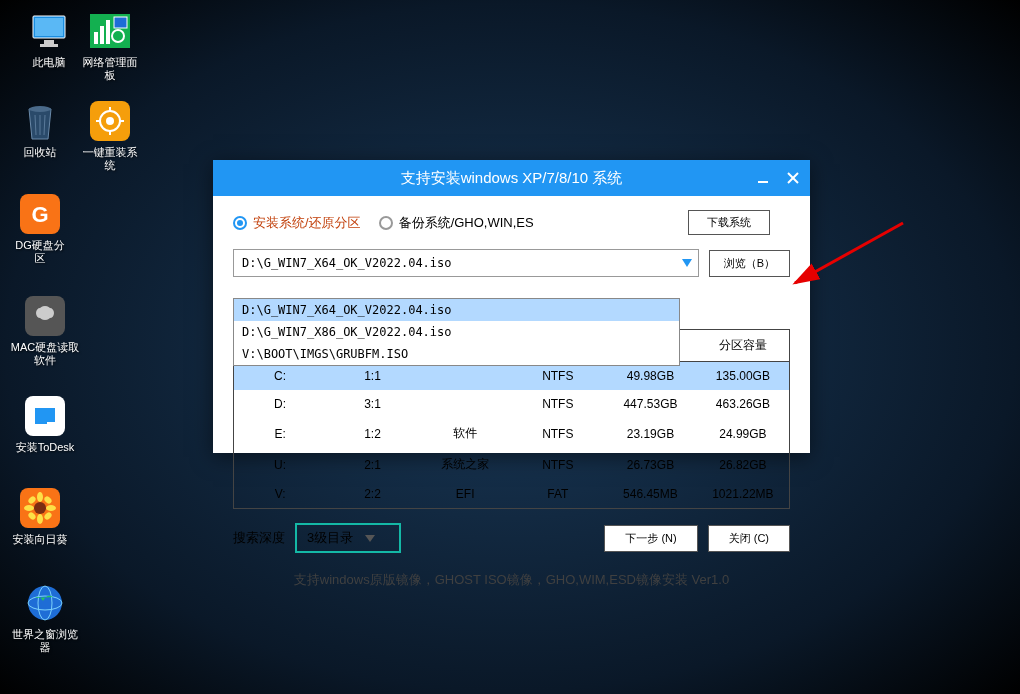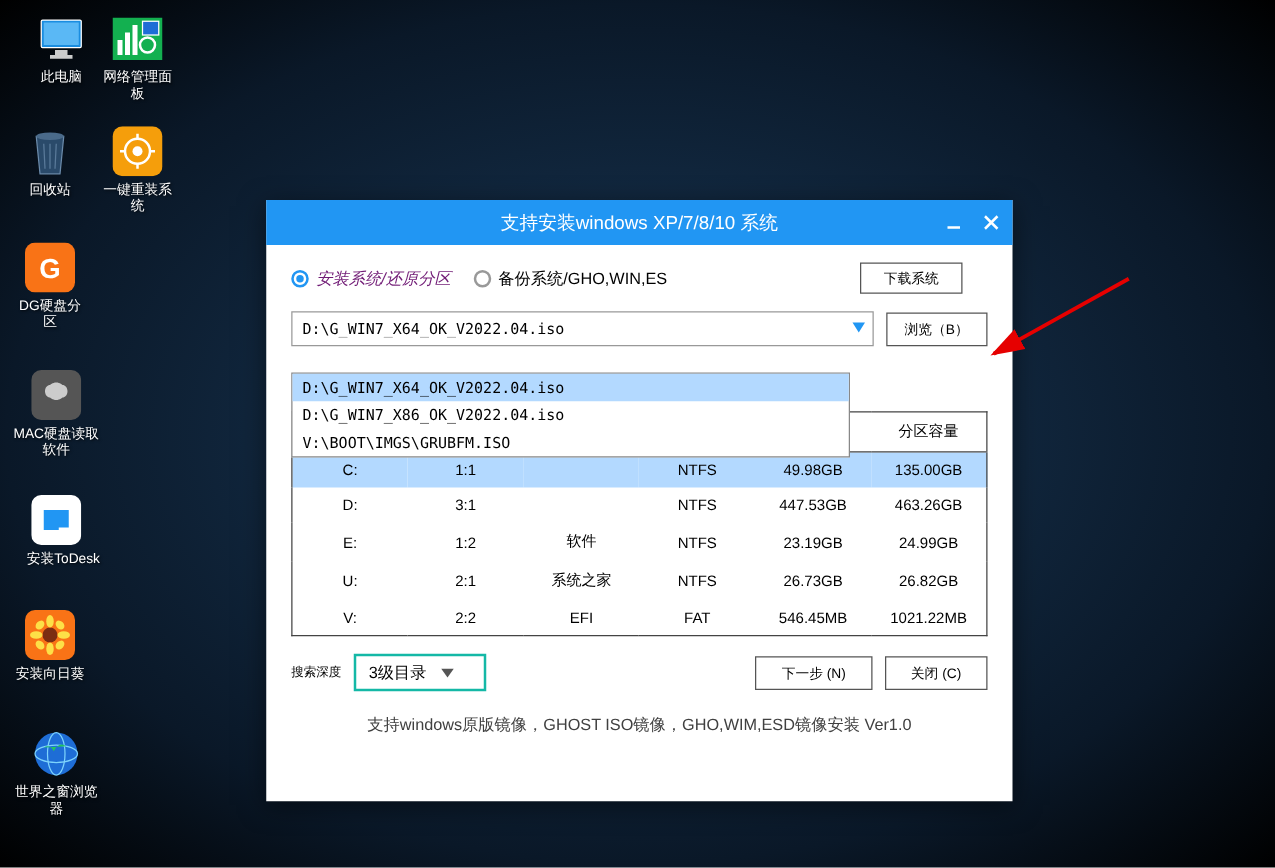--- a/index.html
+++ b/index.html
@@ -33,21 +33,21 @@
   text-shadow: 1px 1px 2px rgba(0,0,0,0.8);
   line-height: 1.2;
 }
 
 
 .dialog {
   position: absolute;
   left: 213px;
   top: 160px;
   width: 597px;
-  height: 481px;
+  height: 293px;
   background: #fff;
   box-shadow: 0 4px 20px rgba(0,0,0,0.5);
 }
 .titlebar {
   height: 36px;
   background: #2196f3;
   color: #fff;
   display: flex;
   align-items: center;
   justify-content: center;
@@ -82,21 +82,21 @@
   gap: 6px;
   font-size: 13px;
   cursor: pointer;
 }
 .radio-opt .circle {
   width: 14px; height: 14px; border: 2px solid #999; border-radius: 50%;
   display: flex; align-items: center; justify-content: center;
 }
 .radio-opt.selected .circle { border-color: #2196f3; }
 .radio-opt.selected .dot { width: 6px; height: 6px; background: #2196f3; border-radius: 50%; }
-.radio-opt.selected .radio-label { color: #701a75; font-style: italic; }
+.radio-opt.selected .radio-label { color: #c2410c; }
 
 .btn {
   border: 1px solid #555;
   background: #fff;
   padding: 5px 16px;
   font-size: 11px;
   cursor: pointer;
   font-family: inherit;
 }
 .btn-download { margin-left: auto; margin-right: 20px; padding: 4px 18px; }
@@ -273,21 +273,21 @@
 <div class="desktop-icon" style="left:10px; top:295px; width:70px;">
   <div class="icon-img">
     <svg width="40" height="40" viewBox="0 0 40 40">
         <rect width="40" height="40" rx="8" fill="#555"></rect>
         <path d="M20 10 c-3 0 -5 2 -5 2 c-2 0 -4 2 -4 5 c0 3 2 5 4 5 c0 0 2 2 5 2 c3 0 5-2 5-2 c2 0 4-2 4-5 c0-3-2-5-4-5 c0 0-2-2-5-2" fill="#ccc"></path>
       </svg>
   </div>
   <div class="icon-label">MAC硬盘读取软件</div>
 </div>
 
-<div class="desktop-icon" style="left:10px; top:395px; width:70px;text-align:right;">
+<div class="desktop-icon" style="left:10px; top:395px; width:70px;">
   <div class="icon-img">
     <svg width="40" height="40" viewBox="0 0 40 40">
         <rect width="40" height="40" rx="8" fill="#fff"></rect>
         <path d="M10 12 L22 12 L22 28 L10 28 Z M18 12 L30 12 L30 26 L22 26" fill="#2196f3"></path>
       </svg>
   </div>
   <div class="icon-label">安装ToDesk</div>
 </div>
 
 <div class="desktop-icon" style="left:10px; top:487px;">
@@ -423,21 +423,21 @@
             <td>2:2</td>
             <td>EFI</td>
             <td>FAT</td>
             <td>546.45MB</td>
             <td>1021.22MB</td>
           </tr>
         </tbody>
     </table>
 
     <div class="bottom-row">
-      <span style="font-size:10px;text-align:center;">搜索深度</span>
+      <span style="font-size:13px;text-align:center;">搜索深度</span>
       <div class="depth-select">
         <span>3级目录</span>
         <span class="tri"></span>
       </div>
       <div style="flex:1"></div>
       <button class="btn" style="padding:5px 20px;">下一步 (N)</button>
       <button class="btn" style="padding:5px 20px;">关闭 (C)</button>
     </div>
   </div>
 

